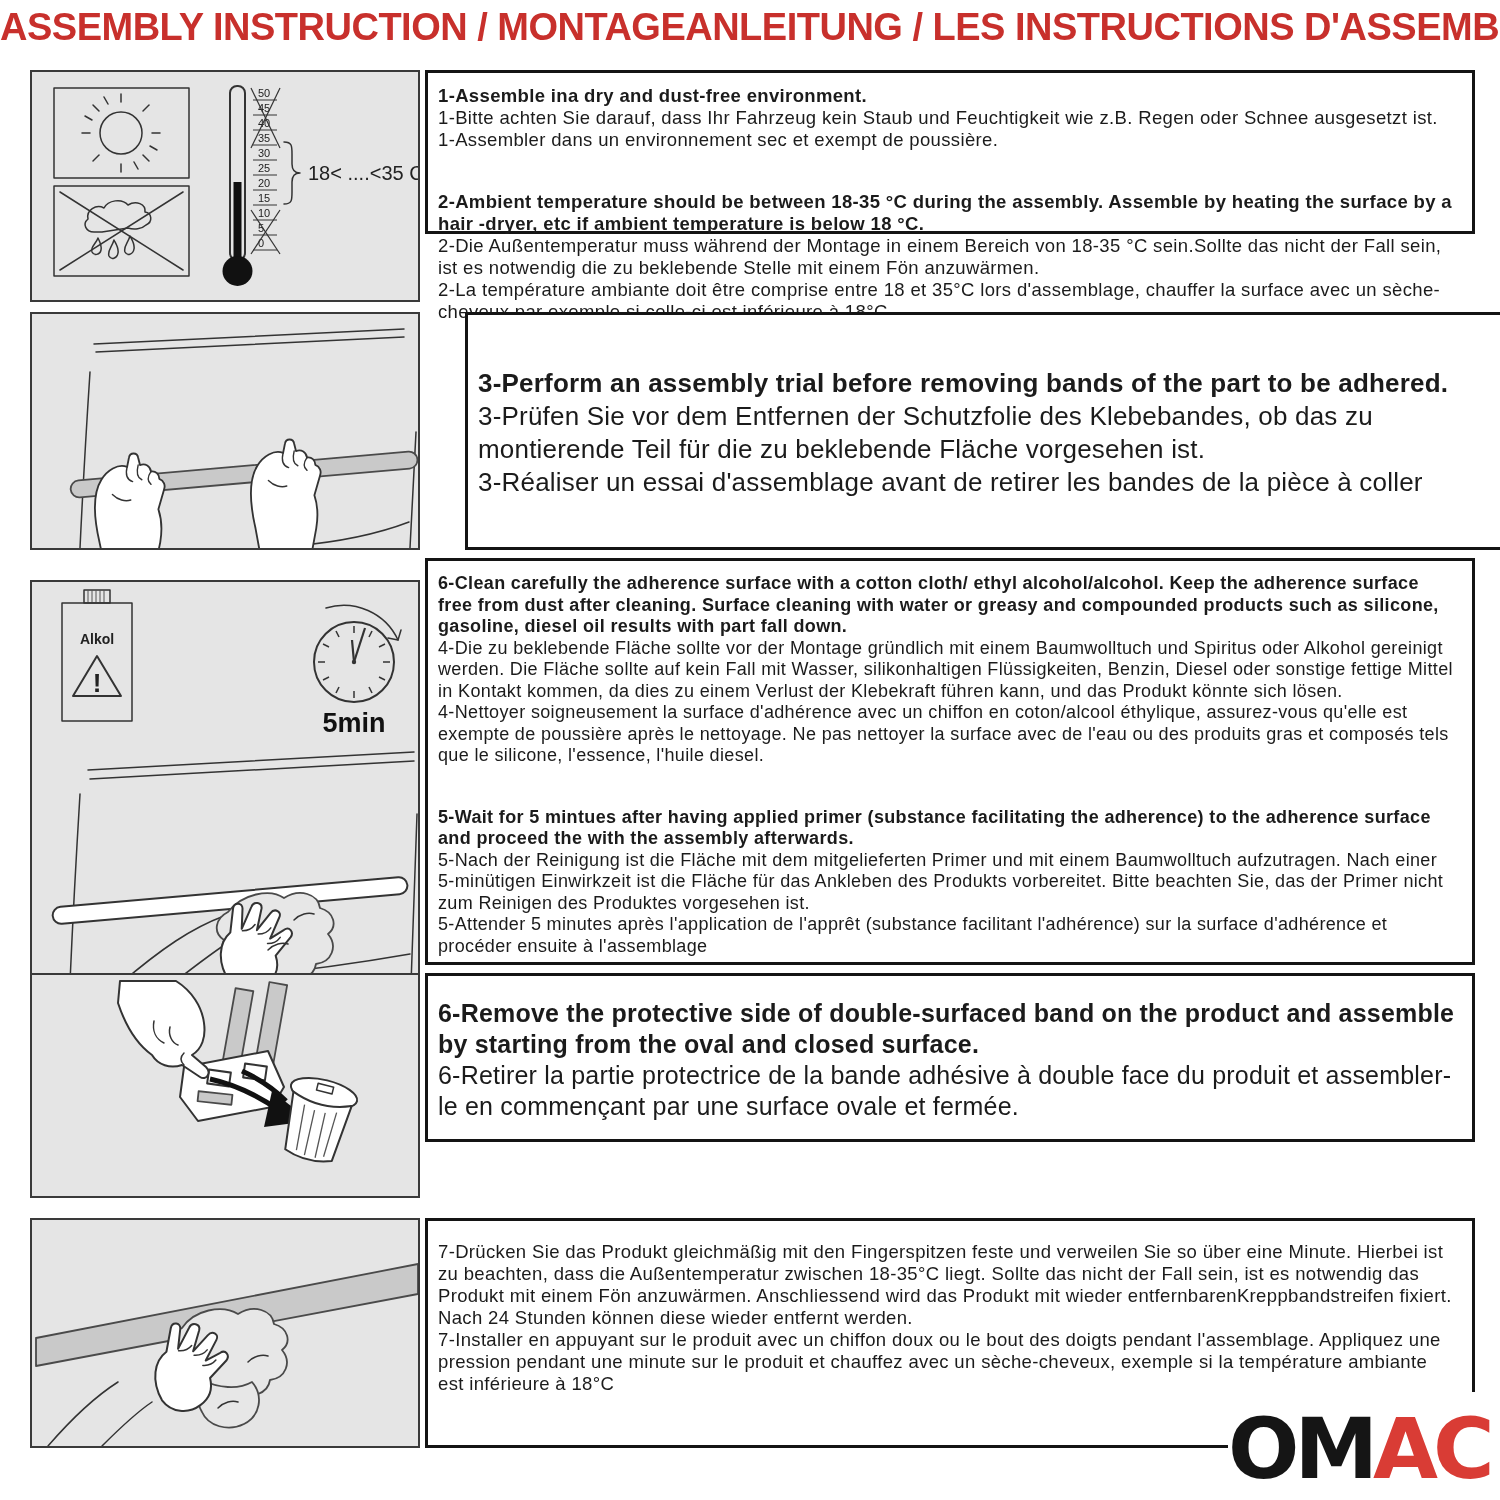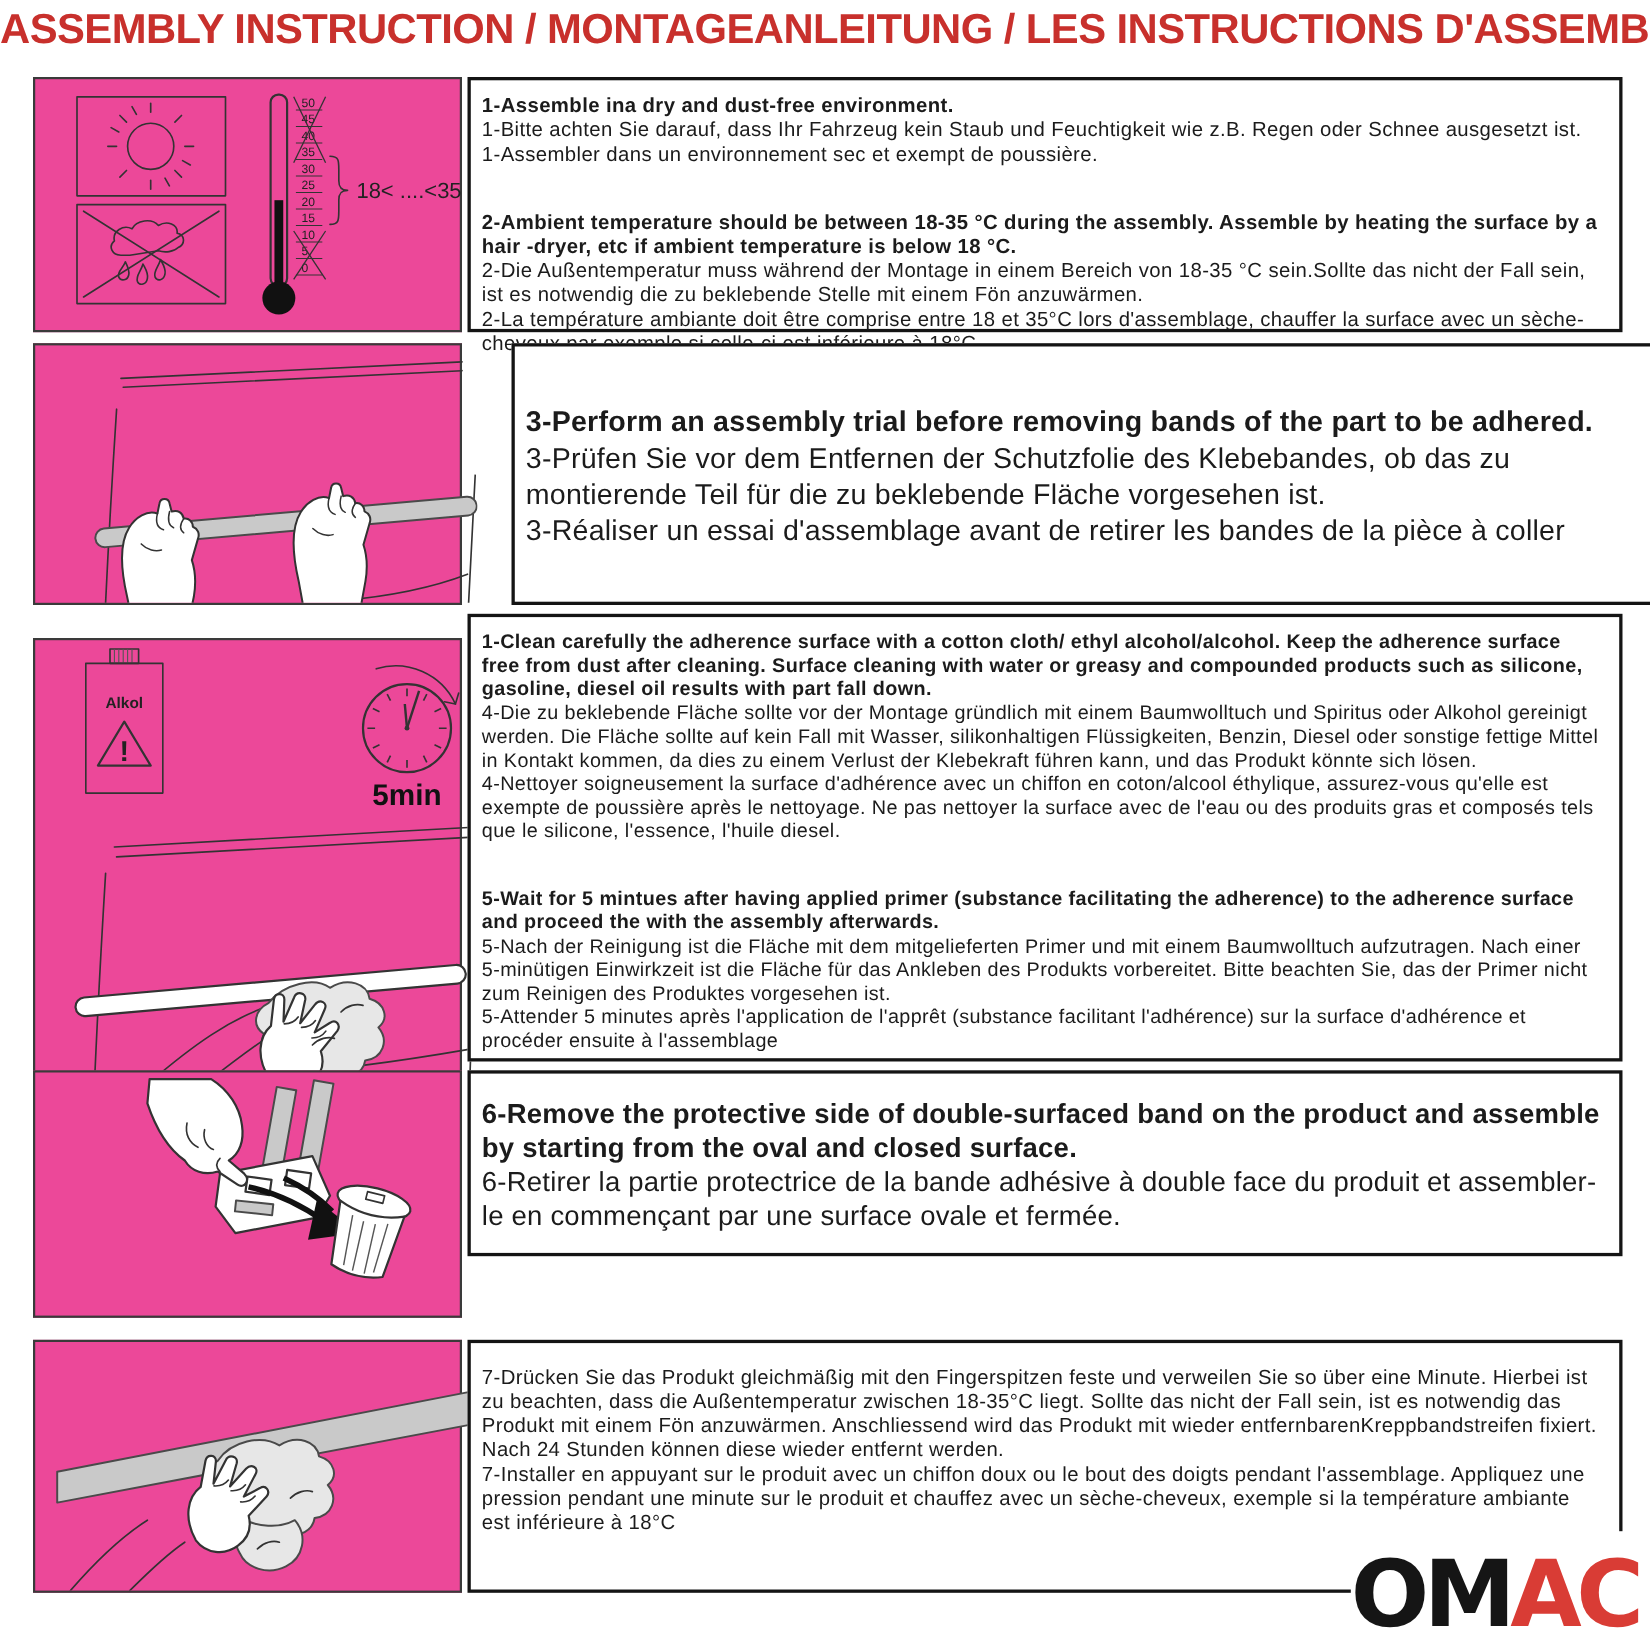--- a/index.html
+++ b/index.html
@@ -1,30 +1,30 @@
 <!DOCTYPE html>
 <html><head>
 <meta charset="utf-8">
 <style>
   html,body{margin:0;padding:0;background:#fff;}
   #page{position:relative;width:1500px;height:1500px;background:#fff;overflow:hidden;
         font-family:"Liberation Sans",sans-serif;color:#1b1b1b;}
   .title{position:absolute;left:0;top:6px;width:1500px;text-align:center;
          font-size:38px;font-weight:800;letter-spacing:-0.5px;color:#c8302c;white-space:nowrap;}
-  .illu{position:absolute;left:30px;width:390px;border:2px solid #3a3a3a;background:#ec4899;box-sizing:border-box;padding-left:16px;}
+  .illu{position:absolute;left:30px;width:390px;border:2px solid #3a3a3a;background:#e5e5e5;box-sizing:border-box;}
   .txt{position:absolute;left:425px;width:1050px;border:3px solid #141414;background:#fff;box-sizing:border-box;
        padding:12px 14px 8px 10px;display:flex;flex-direction:column;}
   .txt p{margin:0;font-size:18.5px;line-height:22px;letter-spacing:0.35px;}
   .txt p.b{font-weight:bold;}
   .txt p.gap{margin-top:40px;}
   .txt.big p{font-size:26px;line-height:33px;letter-spacing:0.2px;}
   .txt.mid p{font-size:25px;line-height:31px;letter-spacing:0.2px;}
   .txt.center{justify-content:center;}
   .txt.small3 p{font-size:18px;line-height:21.5px;}
-  #r1i{top:70px;height:232px;} #r1t{top:70px;height:232px;}
+  #r1i{top:70px;height:232px;} #r1t{top:70px;height:164px;}
   #r2i{top:312px;height:238px;} #r2t{top:312px;height:238px;margin-left:40px;}
   #r3i{top:580px;height:494px;} #r3t{top:558px;height:407px;}
   #r4i{top:973px;height:225px;} #r4t{top:973px;height:169px;}
   #r5i{top:1218px;height:230px;} #r5t{top:1218px;height:230px;}
   svg{display:block;}
   .logo{position:absolute;left:1228px;top:1392px;width:272px;height:108px;background:#fff;
         display:flex;align-items:center;justify-content:flex-end;}
   .logo svg text{font-family:"DejaVu Sans","Liberation Sans",sans-serif;font-weight:bold;}
   .ink{stroke:#333;fill:none;stroke-width:2;stroke-linecap:round;stroke-linejoin:round;}
   .ink15{stroke:#333;fill:none;stroke-width:1.5;stroke-linecap:round;stroke-linejoin:round;}
@@ -210,21 +210,21 @@
           <path class="ink15" d="M28,12 C34,14 38,13 42,10"></path>
           <path class="ink15" d="M42,20 C48,22 52,21 56,18"></path>
           <path class="ink15" d="M48,32 C54,34 58,33 62,30"></path>
         </g>
         <path class="ink15" d="M236,368 C242,362 250,360 256,362"></path>
         <path class="ink15" d="M262,338 C268,332 276,330 282,332"></path>
       </g>
     </svg>
   </div>
   <div class="txt small3" id="r3t">
-    <p class="b">1-Clean carefully the adherence surface with a cotton cloth/ ethyl alcohol/alcohol. Keep the adherence surface free from dust after cleaning. Surface cleaning with water or greasy and compounded products such as silicone, gasoline, diesel oil results with part fall down.</p>
+    <p class="b">6-Clean carefully the adherence surface with a cotton cloth/ ethyl alcohol/alcohol. Keep the adherence surface free from dust after cleaning. Surface cleaning with water or greasy and compounded products such as silicone, gasoline, diesel oil results with part fall down.</p>
     <p>4-Die zu beklebende Fläche sollte vor der Montage gründlich mit einem Baumwolltuch und Spiritus oder Alkohol gereinigt werden. Die Fläche sollte auf kein Fall mit Wasser, silikonhaltigen Flüssigkeiten, Benzin, Diesel oder sonstige fettige Mittel in Kontakt kommen, da dies zu einem Verlust der Klebekraft führen kann, und das Produkt könnte sich lösen.</p>
     <p>4-Nettoyer soigneusement la surface d'adhérence avec un chiffon en coton/alcool éthylique, assurez-vous qu'elle est exempte de poussière après le nettoyage. Ne pas nettoyer la surface avec de l'eau ou des produits gras et composés tels que le silicone, l'essence, l'huile diesel.</p>
     <p class="b gap">5-Wait for 5 mintues after having applied primer (substance facilitating the adherence) to the adherence surface and proceed the with the assembly afterwards.</p>
     <p>5-Nach der Reinigung ist die Fläche mit dem mitgelieferten Primer und mit einem Baumwolltuch aufzutragen. Nach einer 5-minütigen Einwirkzeit ist die Fläche für das Ankleben des Produkts vorbereitet. Bitte beachten Sie, das der Primer nicht zum Reinigen des Produktes vorgesehen ist.</p>
     <p>5-Attender 5 minutes après l'application de l'apprêt (substance facilitant l'adhérence) sur la surface d'adhérence et procéder ensuite à l'assemblage</p>
   </div>
 
   <div class="illu" id="r4i">
     <svg width="386" height="221" viewBox="0 0 386 221">
       <g>

